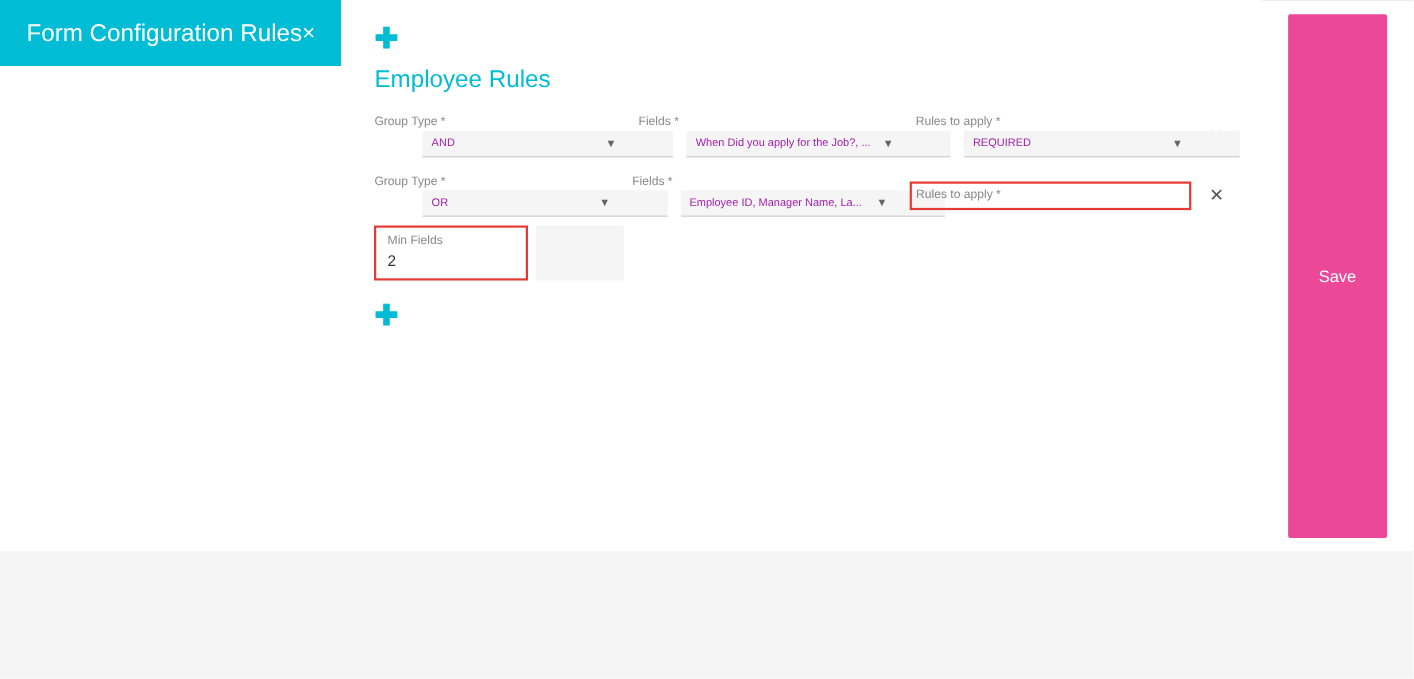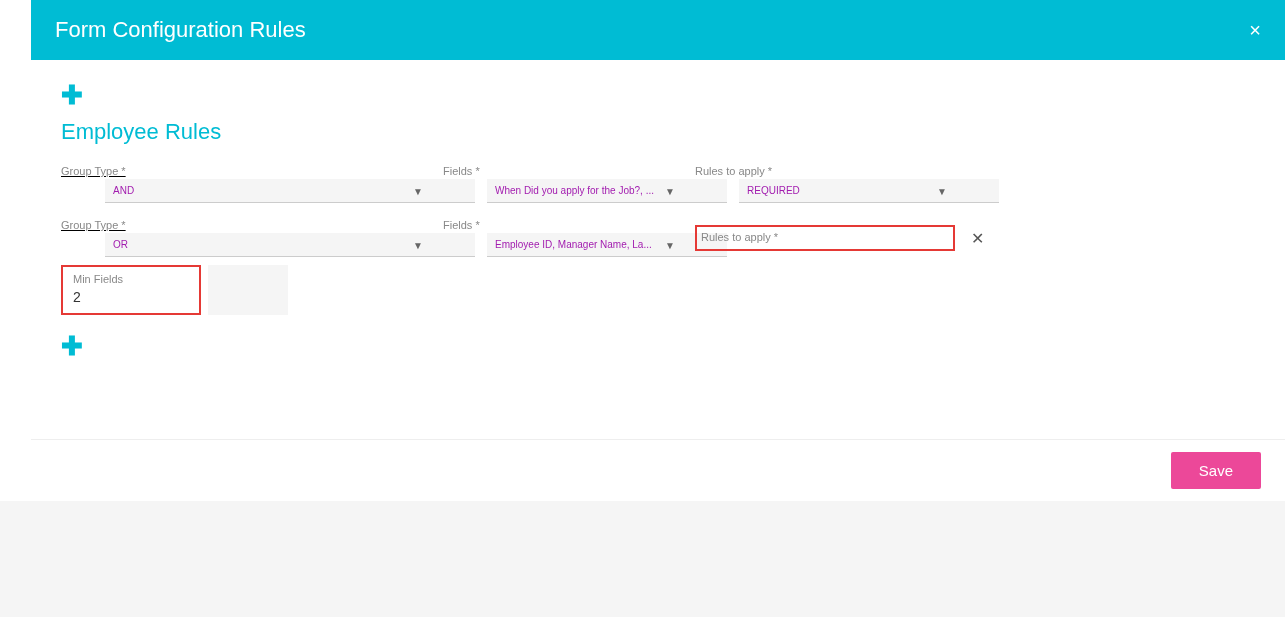--- a/index.html
+++ b/index.html
@@ -8,22 +8,21 @@
       background: #f5f5f5;
       width: 1285px;
       height: 617px;
       overflow: hidden;
     }
     .modal {
       width: 1285px;
       height: 501px;
       background: #fff;
       display: flex;
-      flex-direction: column;
-      padding-left: 31px;
+      flex-direction: row;
     }
     .modal-header {
       background: #00BCD4;
       color: #fff;
       padding: 0 24px;
       height: 60px;
       display: flex;
       align-items: center;
       justify-content: space-between;
       flex-shrink: 0;
@@ -68,21 +67,20 @@
       margin-bottom: 16px;
     }
     .field-group {
       display: flex;
       flex-direction: column;
       flex: 1;
       position: relative;
     }
     .field-group.group-type {
       max-width: 370px;
-      text-decoration: underline;
     }
     .field-group.fields {
       max-width: 240px;
     }
     .field-group.rules-to-apply {
       max-width: 250px;
     }
     .field-label {
       font-size: 11px;
       color: #888;

